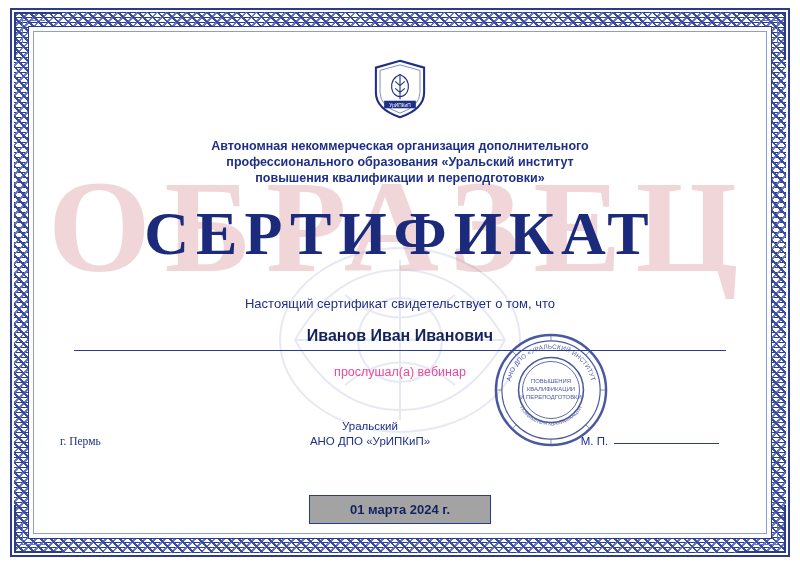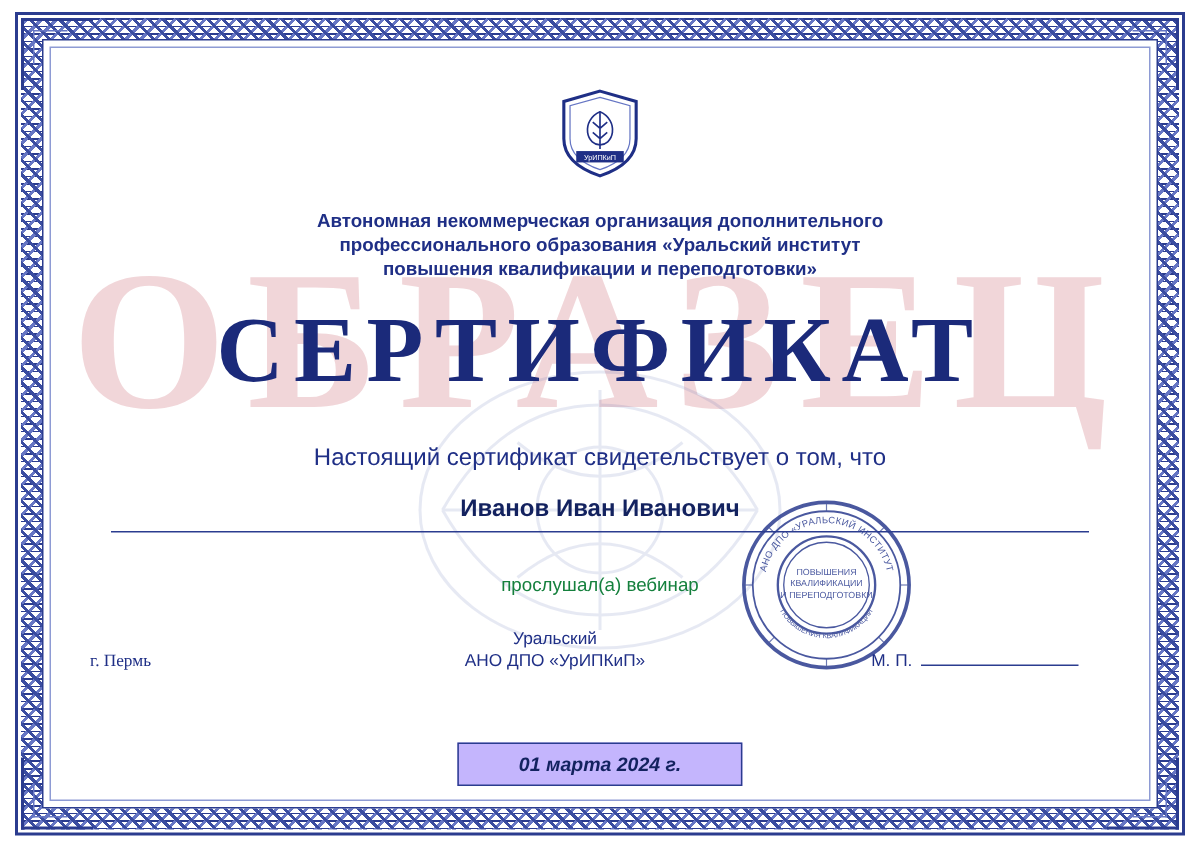--- a/index.html
+++ b/index.html
@@ -134,44 +134,44 @@
     font-family: "Liberation Serif", serif;
     font-weight: bold;
     font-size: 62px;
     letter-spacing: 7px;
     color: #1b2a7a;
     line-height: 1;
   }
 
   .subtitle {
     margin-top: 32px;
-    font-size: 16px;
+    font-size: 13px;
     color: #1f2f86;
   }
 
   .name-block {
     margin-top: 16px;
     position: relative;
   }
   .name-text {
     font-size: 16px;
     font-weight: bold;
     color: #13225f;
     padding-bottom: 4px;
   }
   .name-rule {
     margin: 0 34px;
     border-bottom: 1px solid #2b3c8f;
     height: 1px;
   }
 
   .action-line {
-    margin-top: 28px;
+    margin-top: 14px;
     font-size: 12.5px;
-    color: #15803d;
+    color: #ec4899;
   }
 
   .course {
     margin: 18px auto 0;
     width: 480px;
     font-size: 12.5px;
     font-weight: bold;
     color: #13225f;
     line-height: 18px;
   }
@@ -227,22 +227,21 @@
   .date-box {
     position: absolute;
     left: 50%;
     transform: translateX(-50%);
     bottom: 3px;
     border: 1.5px solid #2b3c8f;
     padding: 6px 40px;
     font-size: 13px;
     font-weight: bold;
     color: #13225f;
-    background: #c4b5fd;
-    font-style: italic;
+    background: #a3a3a3;
   }
 </style>
 </head>
 <body>
 
 <div id="certificate">
 
   <div class="border-pattern"></div>
   <div class="border-pattern-mask"></div>
   <div class="border-outer"></div>

